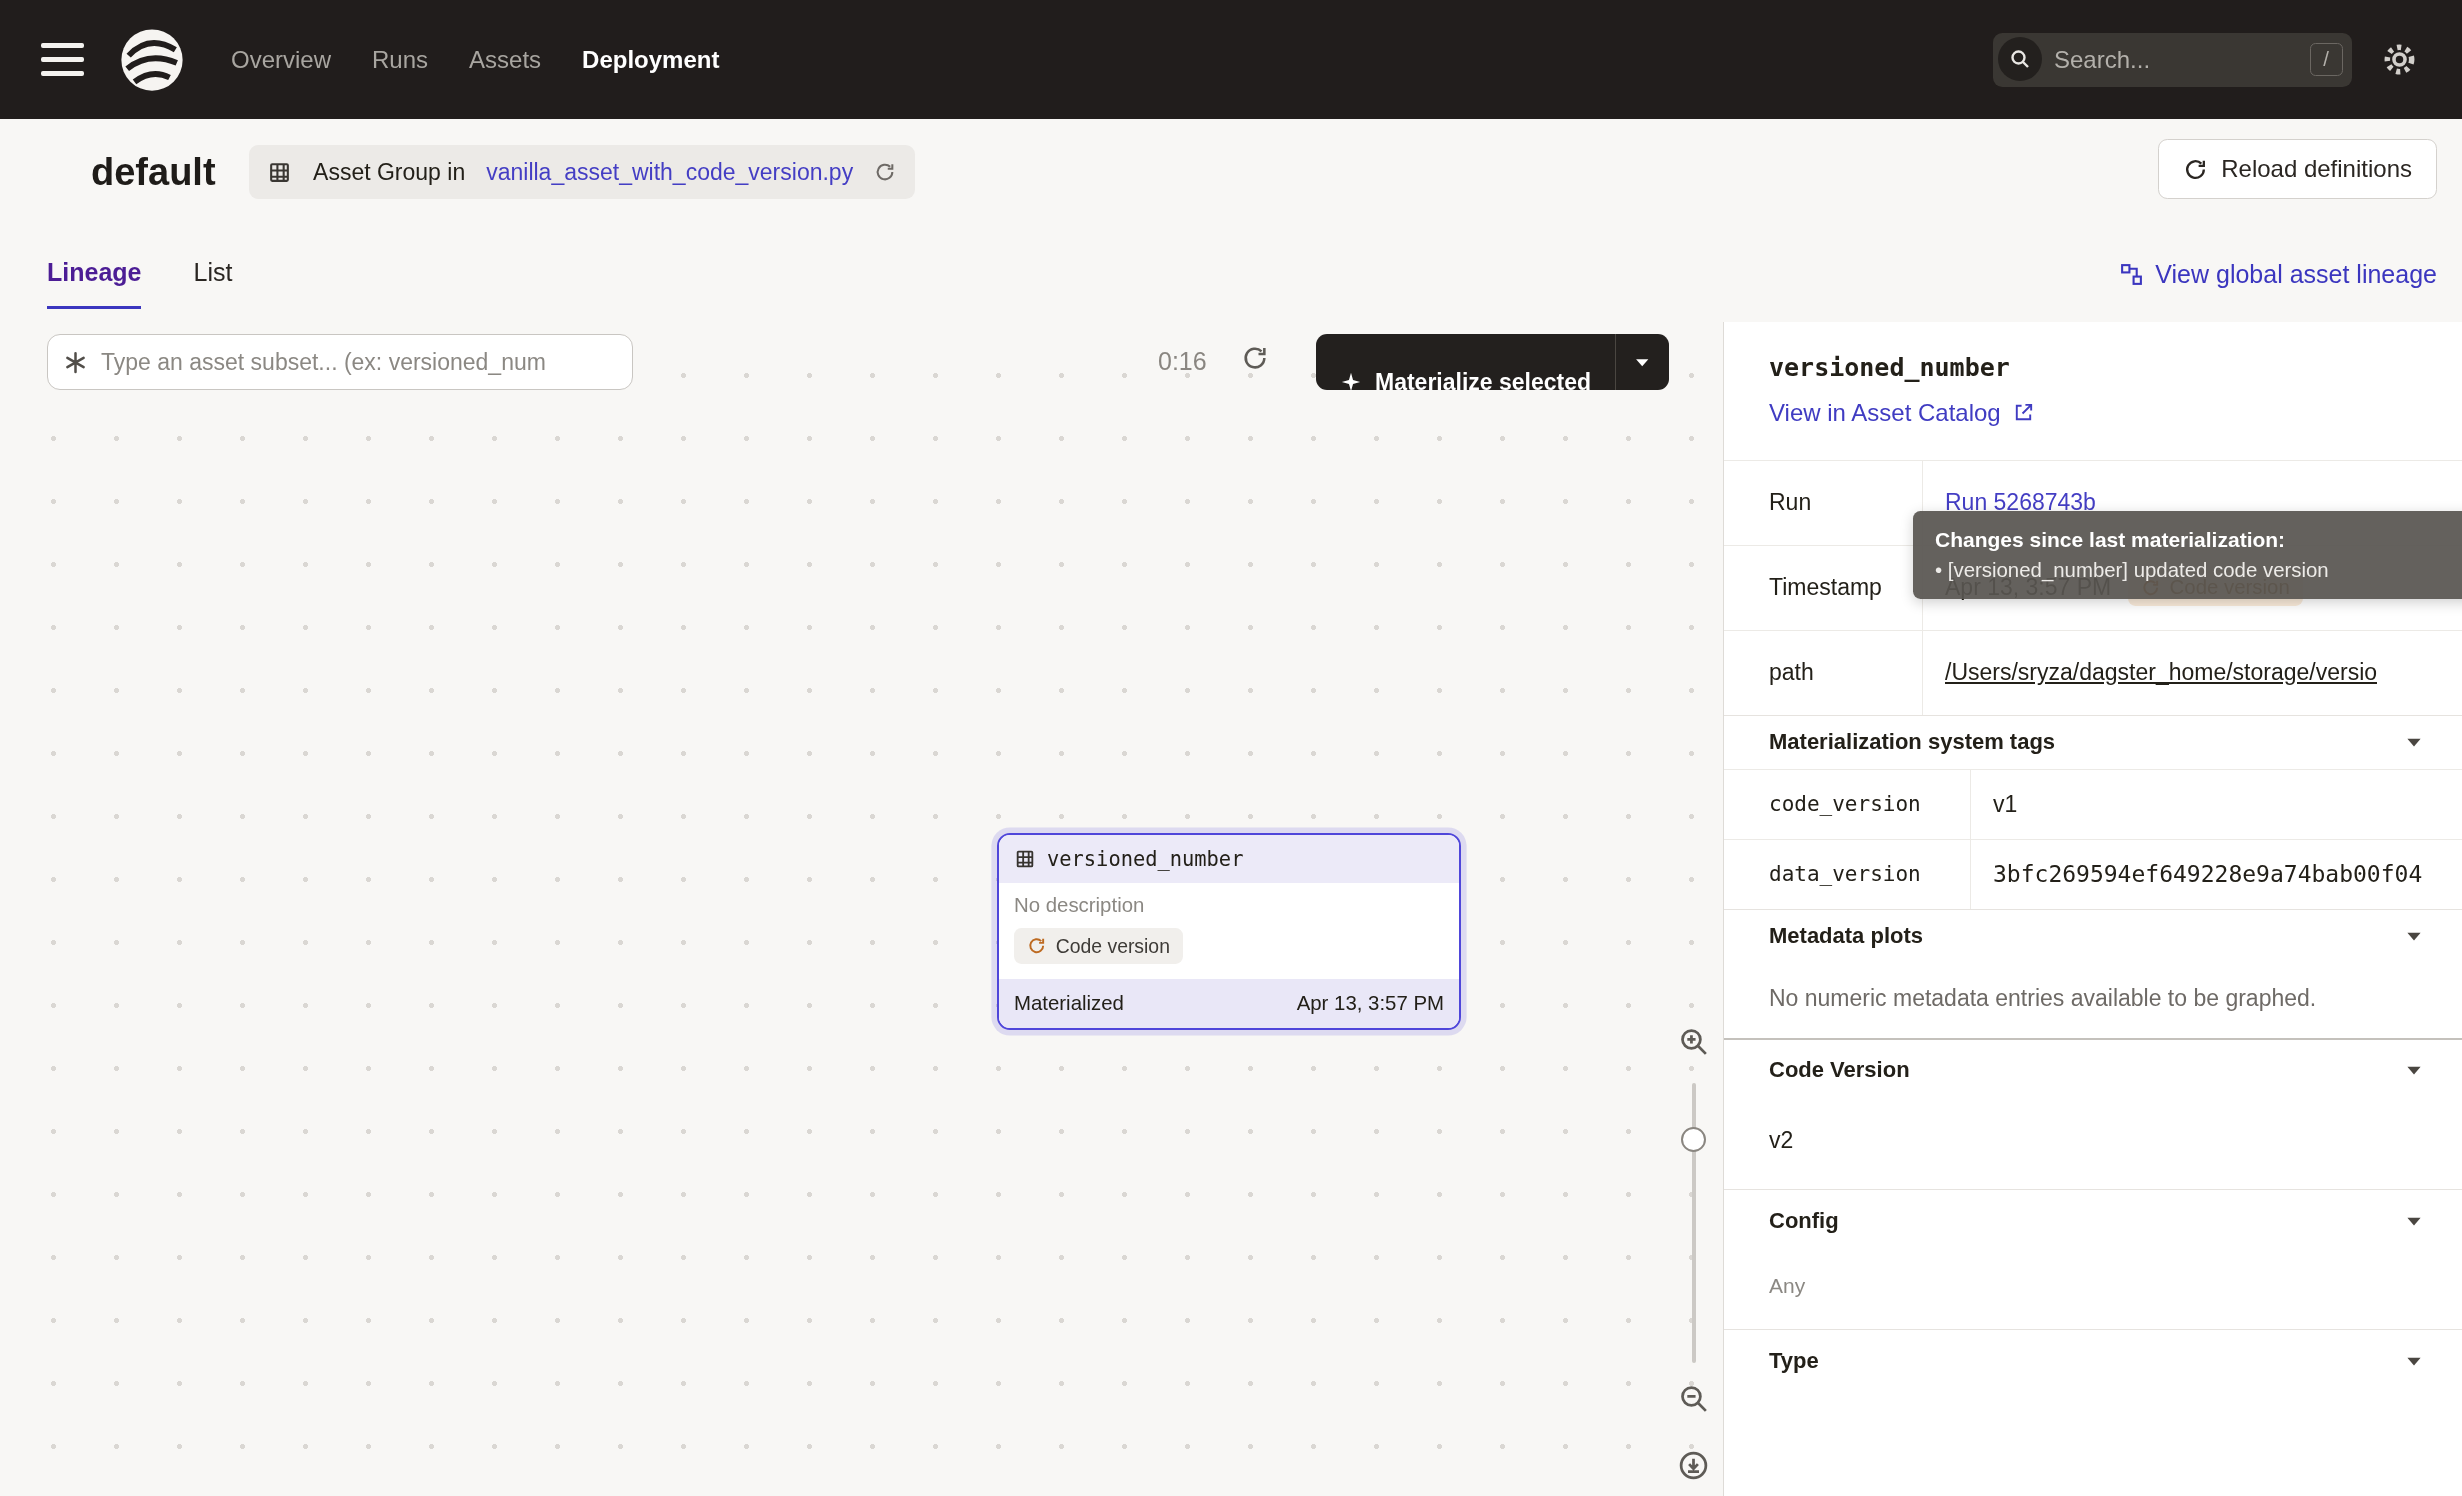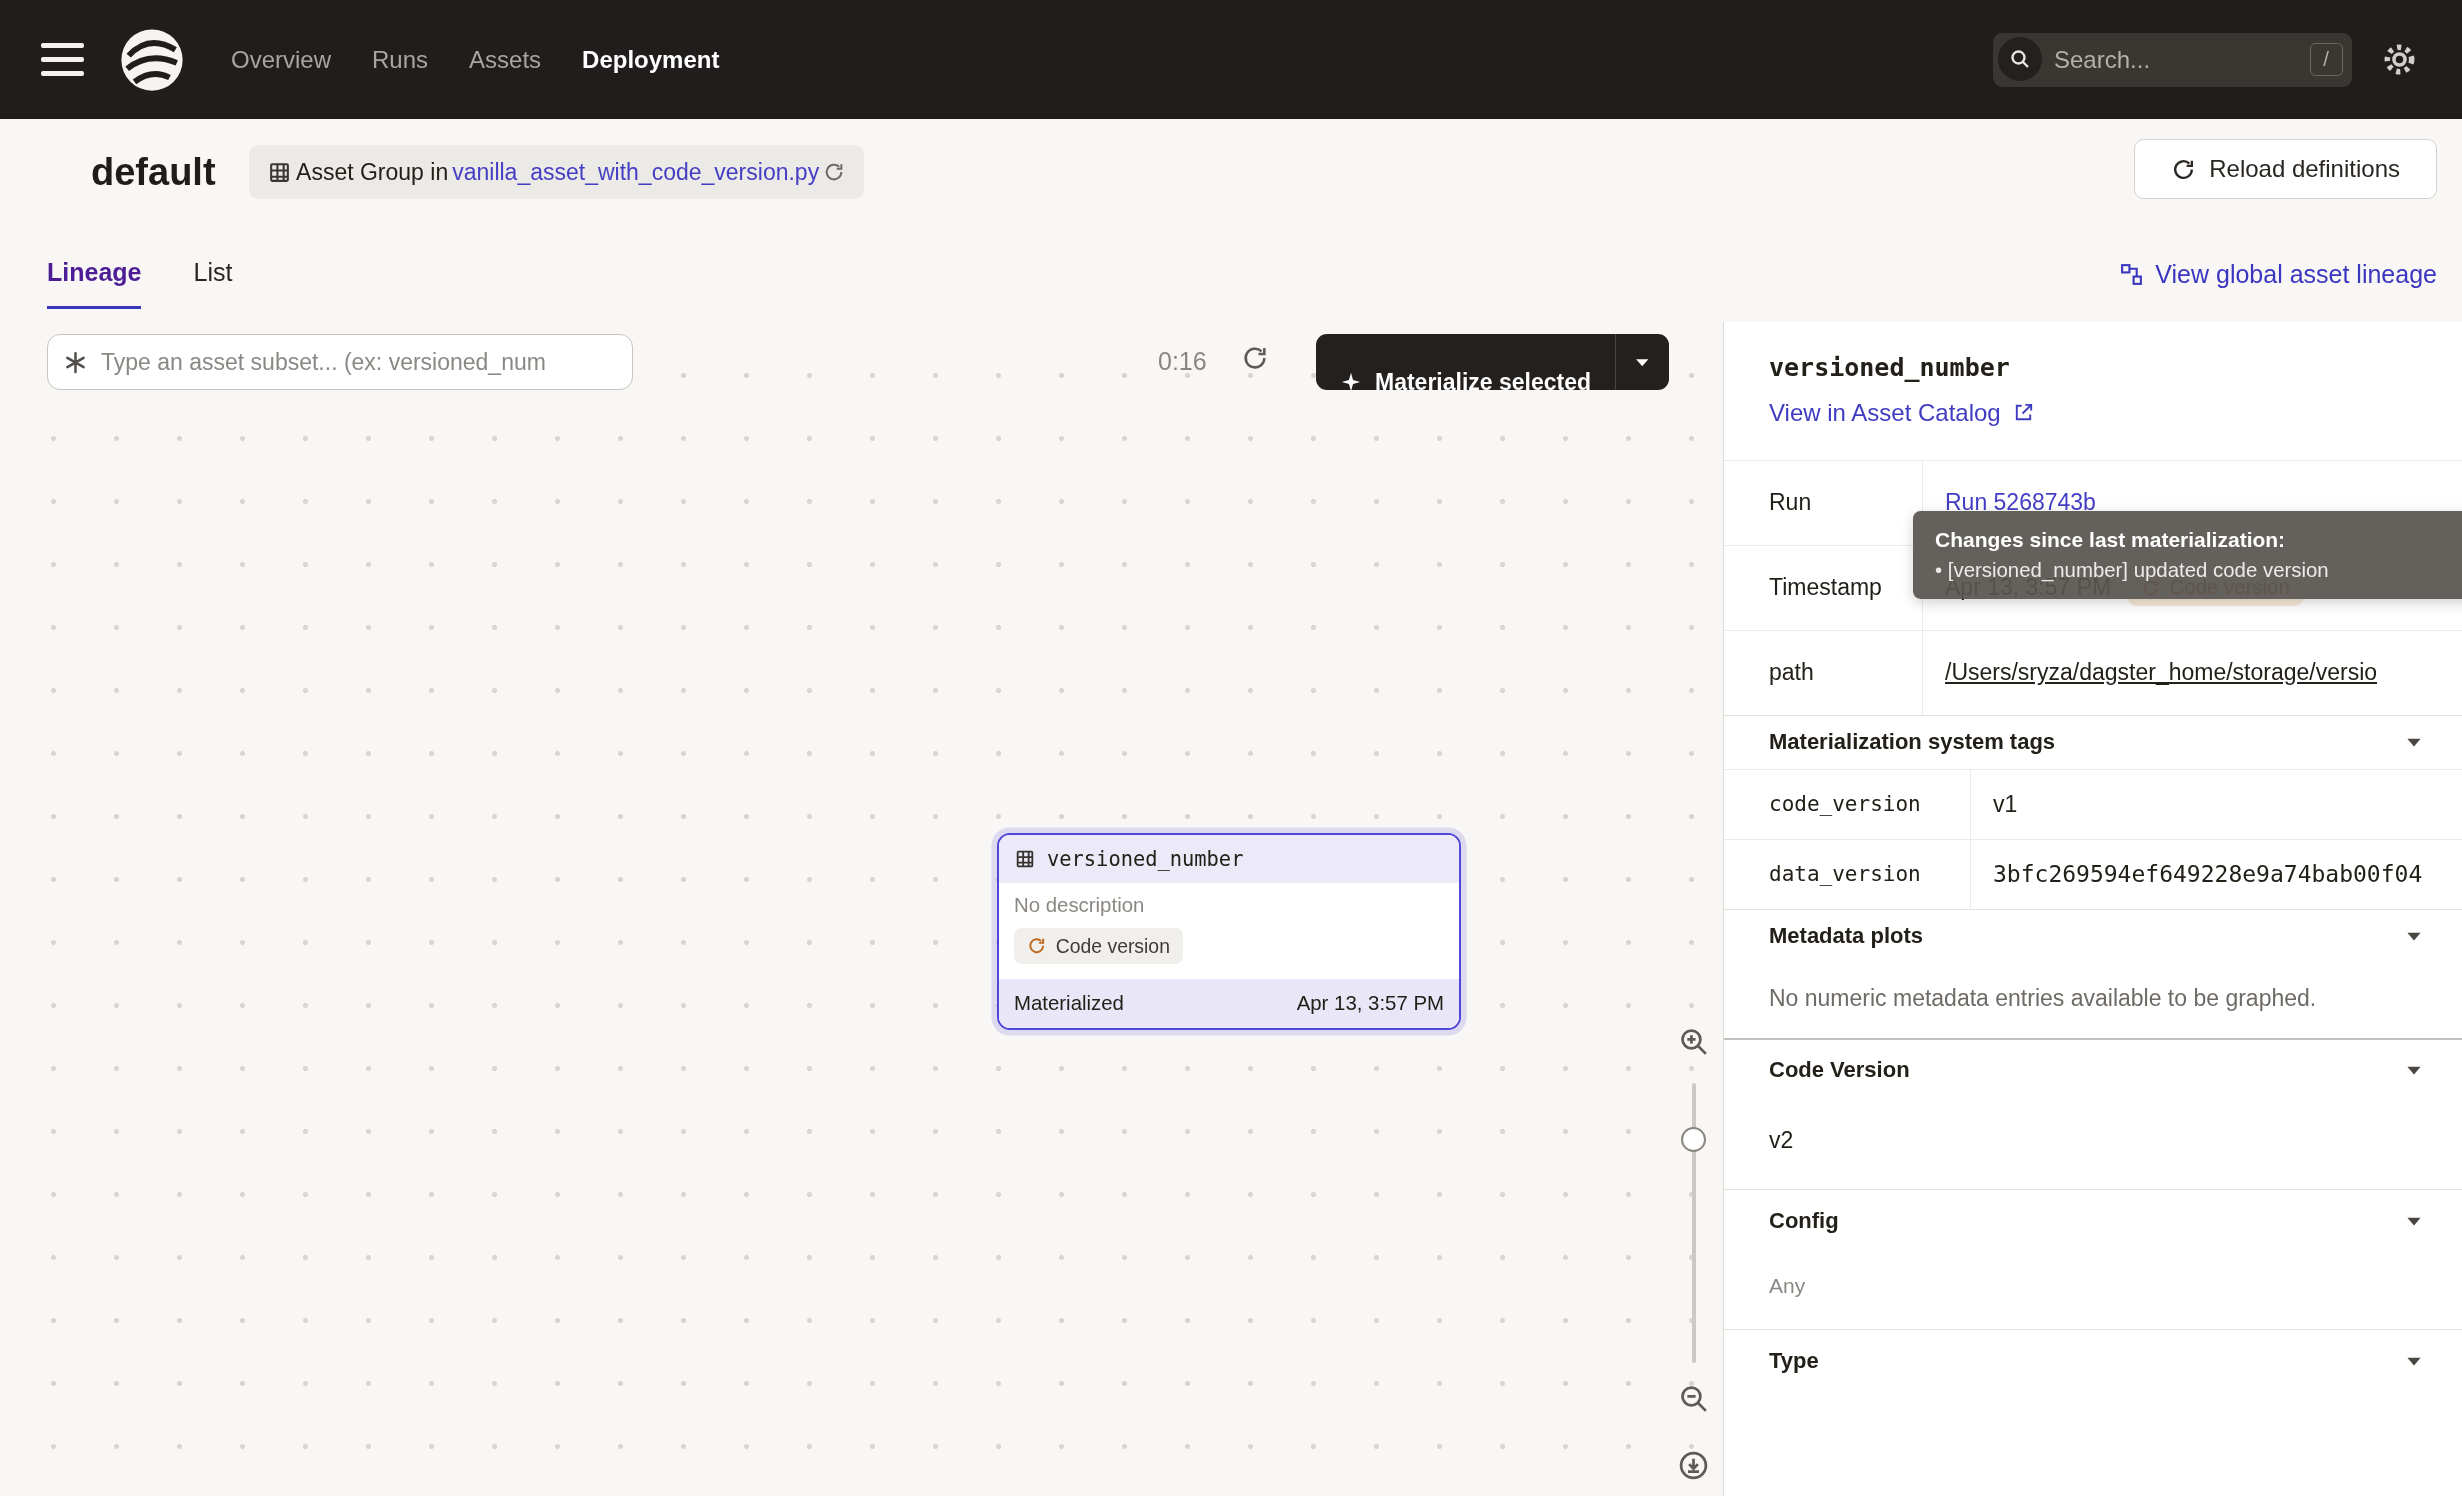--- a/index.html
+++ b/index.html
@@ -22,25 +22,25 @@
   .searchbox input { flex:1; background:transparent; border:none; outline:none; color:#E9E7E4; font-size:24px; padding-left:61px; font-family:inherit; }
   .searchbox input::placeholder { color:#B3B0AB; }
   .kbd { position:absolute; right:9.3px; top:10.2px; width:33px; height:33px; border:1.9px solid #6B6762; border-radius:5.6px; color:#B3B0AB;
          font-size:20.4px; display:flex; align-items:center; justify-content:center; }
   .gearbtn { margin-left:28px; background:none; border:none; cursor:pointer; width:41px; height:41px; }
 
   
   .pagehead { position:absolute; top:119px; left:0; width:2462px; height:203px; }
   .title-row { position:absolute; top:26px; left:47px; display:flex; align-items:center; gap:33px;margin-left:44px; }
   .page-title { font-size:38px; font-weight:700; color:#1F1C19; }
-  .group-badge { height:54px; background:#ECEAE7; border-radius:9.3px; display:flex; align-items:center; gap:4px; padding:0 18.5px; font-size:23px; color:#232019;justify-content:flex-end; }
+  .group-badge { height:54px; background:#ECEAE7; border-radius:9.3px; display:flex; align-items:center; gap:21px; padding:0 18.5px; font-size:23px; color:#232019;justify-content:flex-end; }
   .group-badge a { color:#443EC4; text-decoration:none; }
   .icon-refresh { color:#6E6A66; }
   .reload-btn { position:absolute; top:20.4px; right:25px; height:60px; background:#FFFFFF; border:1.9px solid #D4D1CD; border-radius:9.3px;
-                display:flex; align-items:center; gap:13px; padding:0 36px; font-size:24px; color:#2A2622; font-family:inherit; cursor:pointer;justify-content:space-between; }
+                display:flex; align-items:center; gap:13px; padding:0 24px; font-size:24px; color:#2A2622; font-family:inherit; cursor:pointer;justify-content:space-between; }
   .tabs-row { position:absolute; left:47px; top:139px; display:flex; gap:52px; }
   .tab { font-size:25px; font-weight:500; color:#2A2622; padding-bottom:18.5px; border-bottom:3.7px solid transparent; text-decoration:none; }
   .tab.active { color:#4c1d95; font-weight:600; border-bottom-color:#3B36BF; }
   .global-lineage { position:absolute; right:25px; top:141px; display:flex; align-items:center; gap:11px;
                     color:#3B36BF; font-size:25px; text-decoration:none; }
 
   
   .content { position:absolute; top:322px; left:0; width:2462px; height:1175px; display:flex; }
   .canvas { position:relative; width:1723px; height:1175px;
             background-image:radial-gradient(circle, #DAD7D3 2.4px, transparent 2.5px);

